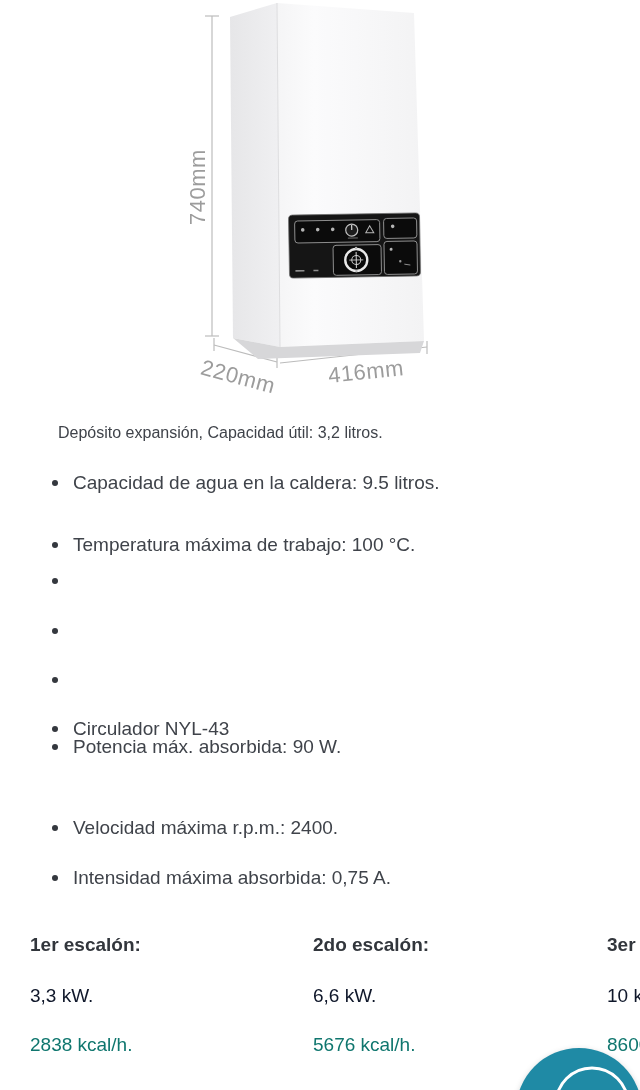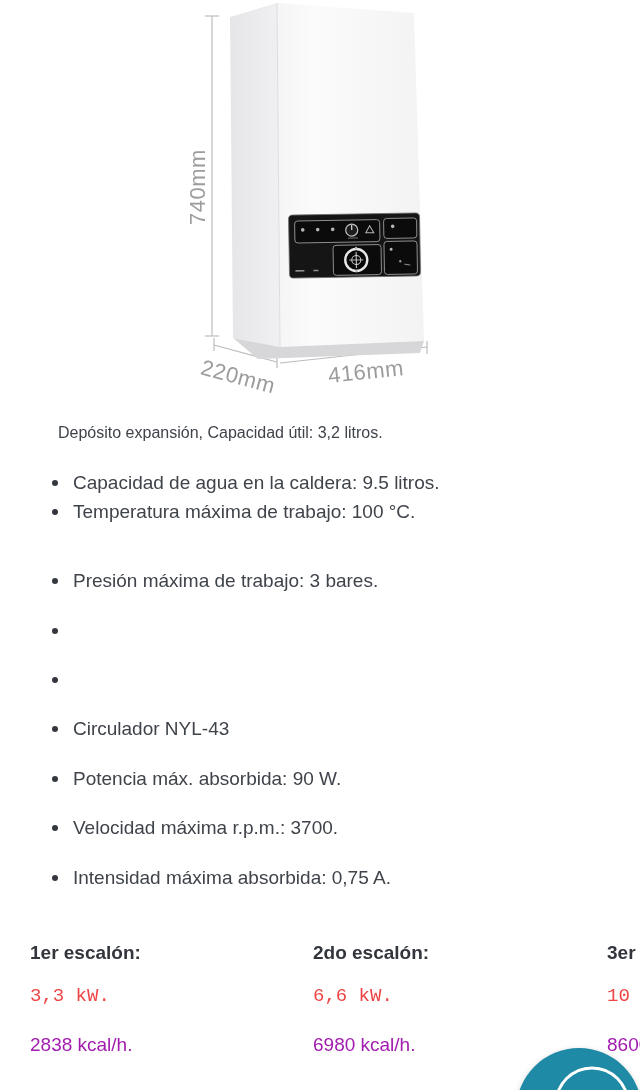--- a/index.html
+++ b/index.html
@@ -29,24 +29,23 @@
   }
   .spec-item .dot{
     position:absolute;left:-21px;top:9px;width:6px;height:6px;border-radius:50%;
     background:#34383e;
   }
   
   .step-col{position:absolute;top:934px;width:300px;}
   .step-col .t{
     position:absolute;top:0;font-size:19px;font-weight:bold;color:#32363c;
     white-space:nowrap;
-    margin-top:8px;
   }
-  .step-col .kw{position:absolute;top:51px;font-size:19px;color:#ef4444;white-space:nowrap;font-family:Liberation Mono, monospace;}
-  .step-col .kc{position:absolute;top:100px;font-size:19px;color:#a21caf;white-space:nowrap;}
+  .step-col .kw{position:absolute;top:51px;font-size:19px;color:#0f172a;white-space:nowrap;}
+  .step-col .kc{position:absolute;top:100px;font-size:19px;color:#0f766e;white-space:nowrap;}
   .col-1{left:30px;}
   .col-2{left:313px;}
   .col-3{left:607px;}
   
   .chat-fab{
     position:absolute;left:516px;top:1048px;width:126px;height:126px;
     border-radius:50%;background:#1f8aa5;border:none;cursor:pointer;
     box-shadow:0 2px 6px rgba(0,0,0,.18);
     padding:0;
   }
@@ -122,40 +121,40 @@
 
   <div class="dim-label dim-740">740mm</div>
   <div class="dim-label dim-220">220mm</div>
   <div class="dim-label dim-416">416mm</div>
 </div>
 
 <div class="intro">Depósito expansión, Capacidad útil: 3,2 litros.</div>
 
 <div>
   <div class="spec-item" style="top:471px"><span class="dot"></span><span>Capacidad de agua en la caldera: 9.5 litros.</span></div>
-  <div class="spec-item" style="top:500px"><span class="dot"></span><span>Temperatura máxima de trabajo: 100 °C.</span></div>
-  <div class="spec-item" style="top:569px"><span class="dot"></span><span>Presión máxima de trabajo: 3 bares.</span></div>
+  <div class="spec-item" style="top:533px"><span class="dot"></span><span>Temperatura máxima de trabajo: 100 °C.</span></div>
+  <div class="spec-item" style="top:569px"><span class="dot"></span></div>
   <div class="spec-item" style="top:619px"><span class="dot"></span></div>
   <div class="spec-item" style="top:668px"><span class="dot"></span></div>
   <div class="spec-item" style="top:717px"><span class="dot"></span><span>Circulador NYL-43</span></div>
-  <div class="spec-item" style="top:767px"><span class="dot"></span><span>Potencia máx. absorbida: 90 W.</span></div>
-  <div class="spec-item" style="top:816px"><span class="dot"></span><span>Velocidad máxima r.p.m.: 3700.</span></div>
+  <div class="spec-item" style="top:735px"><span class="dot"></span><span>Potencia máx. absorbida: 90 W.</span></div>
+  <div class="spec-item" style="top:816px"><span class="dot"></span><span>Velocidad máxima r.p.m.: 2400.</span></div>
   <div class="spec-item" style="top:866px"><span class="dot"></span><span>Intensidad máxima absorbida: 0,75 A.</span></div>
 </div>
 
 <div>
   <div class="step-col col-1">
     <div class="t">1er escalón:</div>
     <div class="kw">3,3 kW.</div>
     <div class="kc">2838 kcal/h.</div>
   </div>
   <div class="step-col col-2">
     <div class="t">2do escalón:</div>
     <div class="kw">6,6 kW.</div>
-    <div class="kc">6980 kcal/h.</div>
+    <div class="kc">5676 kcal/h.</div>
   </div>
   <div class="step-col col-3">
     <div class="t">3er escalón:</div>
     <div class="kw">10 kW.</div>
     <div class="kc">8600 kcal/h.</div>
   </div>
 </div>
 
 <button class="chat-fab" aria-label="chat">
   <svg width="126" height="126" viewBox="0 0 126 126">

